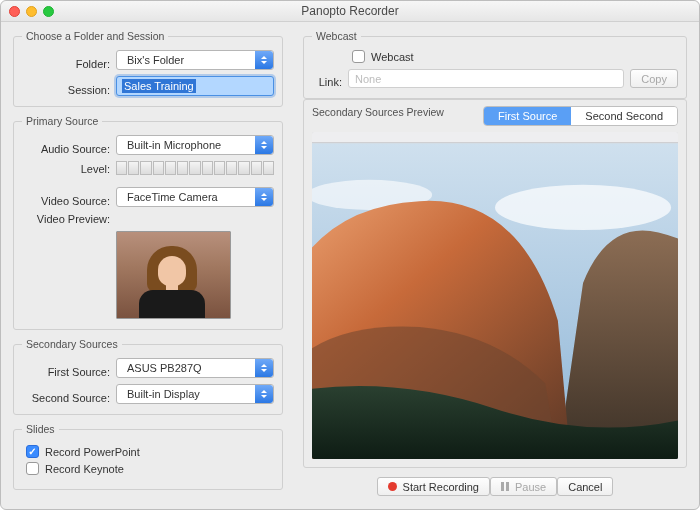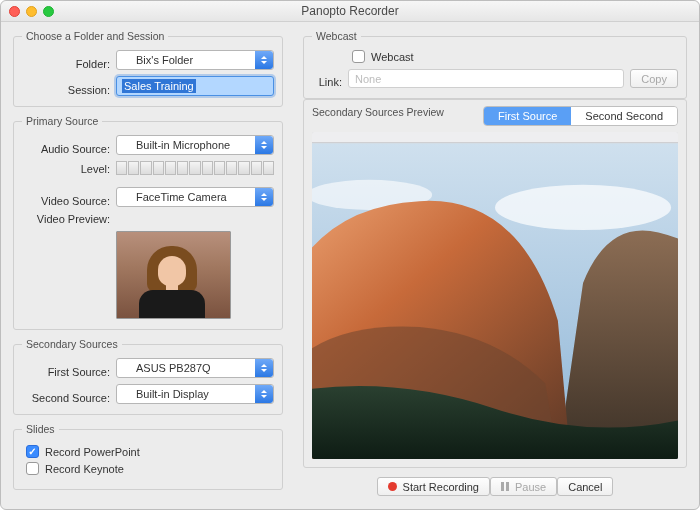--- a/index.html
+++ b/index.html
@@ -57,21 +57,21 @@
   .lab { width: 88px; text-align: right; font-size: 11px; color: #303030; }
   .lab.small { width: 88px; }
   .select {
     flex: 1;
     height: 20px;
     background: #fff;
     border: 1px solid #b6b6b6;
     border-radius: 3px;
     display: flex;
     align-items: center;
-    padding: 0 19px;
+    padding: 0 10px;
     position: relative;
   }
   .select .arrow {
     position: absolute; right: 0; top: 0; bottom: 0; width: 18px;
     background: linear-gradient(#6fa9f8, #2b78e4);
     border-radius: 0 3px 3px 0;
     display: flex; flex-direction: column; justify-content: center; align-items: center;
   }
   .arrow::before, .arrow::after {
     content: ""; border: 3px solid transparent;

